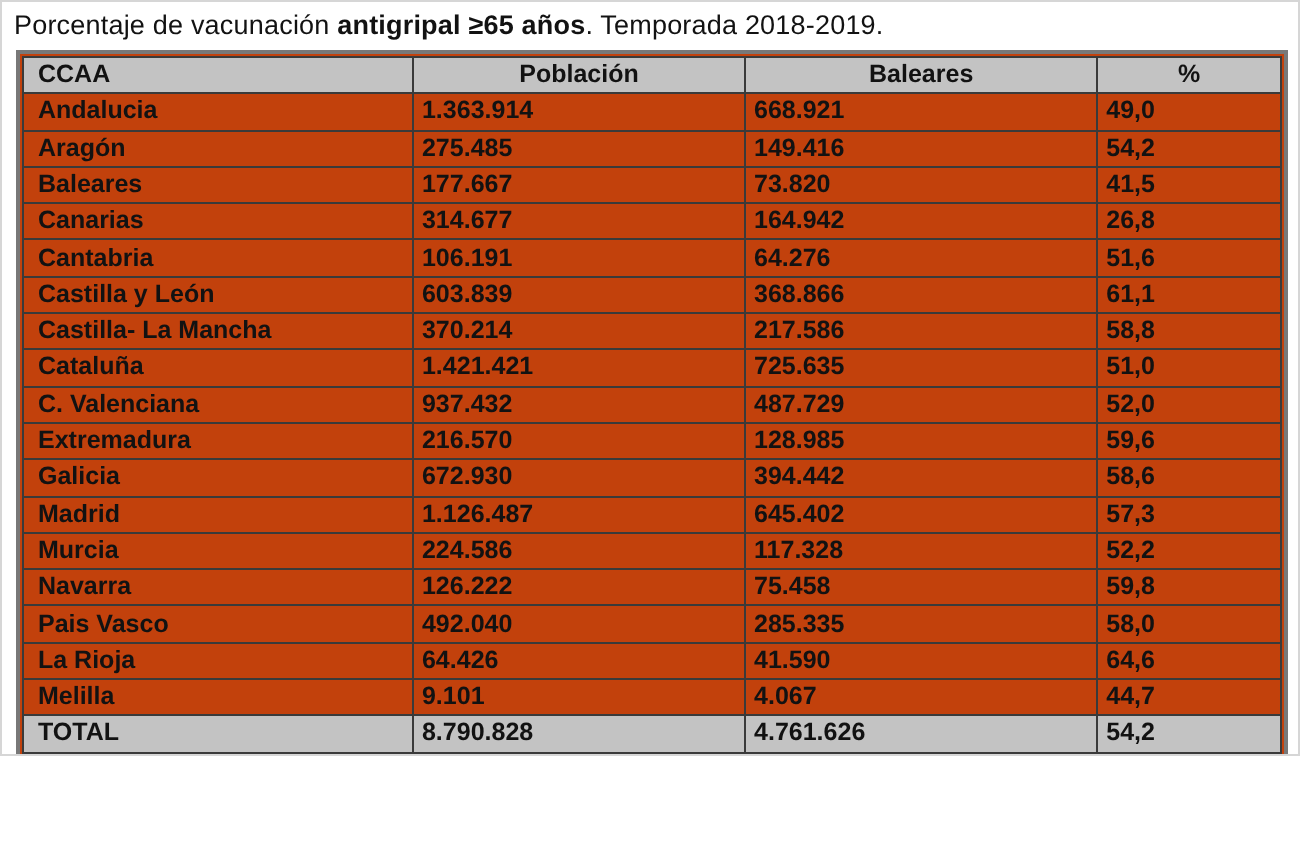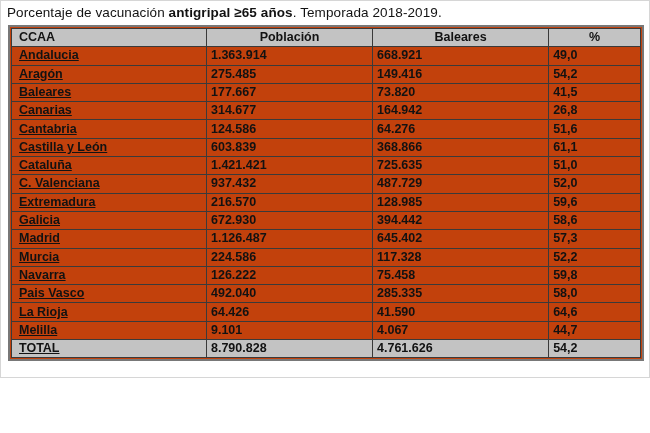--- a/index.html
+++ b/index.html
@@ -54,21 +54,21 @@
     line-height: 1.05;
     overflow: hidden;
     white-space: nowrap;
   }
   .vacc-table th {
     background: var(--header-bg);
     text-align: center;
     font-size: 12.5px;
   }
   .vacc-table th.col-ccaa { text-align: left; padding-left: 7px; }
-  .vacc-table td.cell-ccaa { text-align: left; padding-left: 7px; text-decoration: underline; }
+  .vacc-table td.cell-ccaa { text-align: left; padding-left: 7px; }
   .vacc-table td.num { }
   .vacc-table tr.total-row td { background: var(--header-bg); }
 </style>
 </head>
 <body>
 
 <div class="page">
 
   <div class="title">
     <span>Porcentaje de vacunación </span><span class="bold-seg">antigripal ≥65 años</span><span>. Temporada 2018-2019.</span>
@@ -115,32 +115,38 @@
 
   <tr>
     <td class="cell-ccaa">Canarias</td>
     <td class="num cell-pob">314.677</td>
     <td class="num cell-vac">164.942</td>
     <td class="num cell-pct">26,8</td>
   </tr>
 
   <tr>
     <td class="cell-ccaa">Cantabria</td>
-    <td class="num cell-pob">124.586</td>
+    <td class="num cell-pob">106.191</td>
     <td class="num cell-vac">64.276</td>
     <td class="num cell-pct">51,6</td>
   </tr>
 
   <tr>
     <td class="cell-ccaa">Castilla y León</td>
     <td class="num cell-pob">603.839</td>
     <td class="num cell-vac">368.866</td>
     <td class="num cell-pct">61,1</td>
   </tr>
 
+  <tr>
+    <td class="cell-ccaa">Castilla- La Mancha</td>
+    <td class="num cell-pob">370.214</td>
+    <td class="num cell-vac">217.586</td>
+    <td class="num cell-pct">58,8</td>
+  </tr>
 
   <tr>
     <td class="cell-ccaa">Cataluña</td>
     <td class="num cell-pob">1.421.421</td>
     <td class="num cell-vac">725.635</td>
     <td class="num cell-pct">51,0</td>
   </tr>
 
   <tr>
     <td class="cell-ccaa">C. Valenciana</td>

